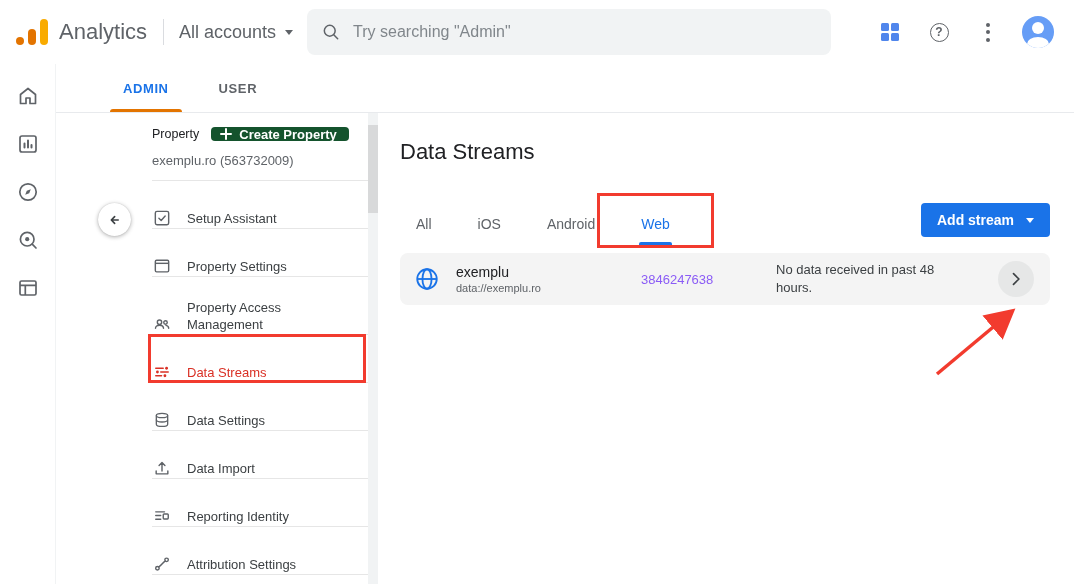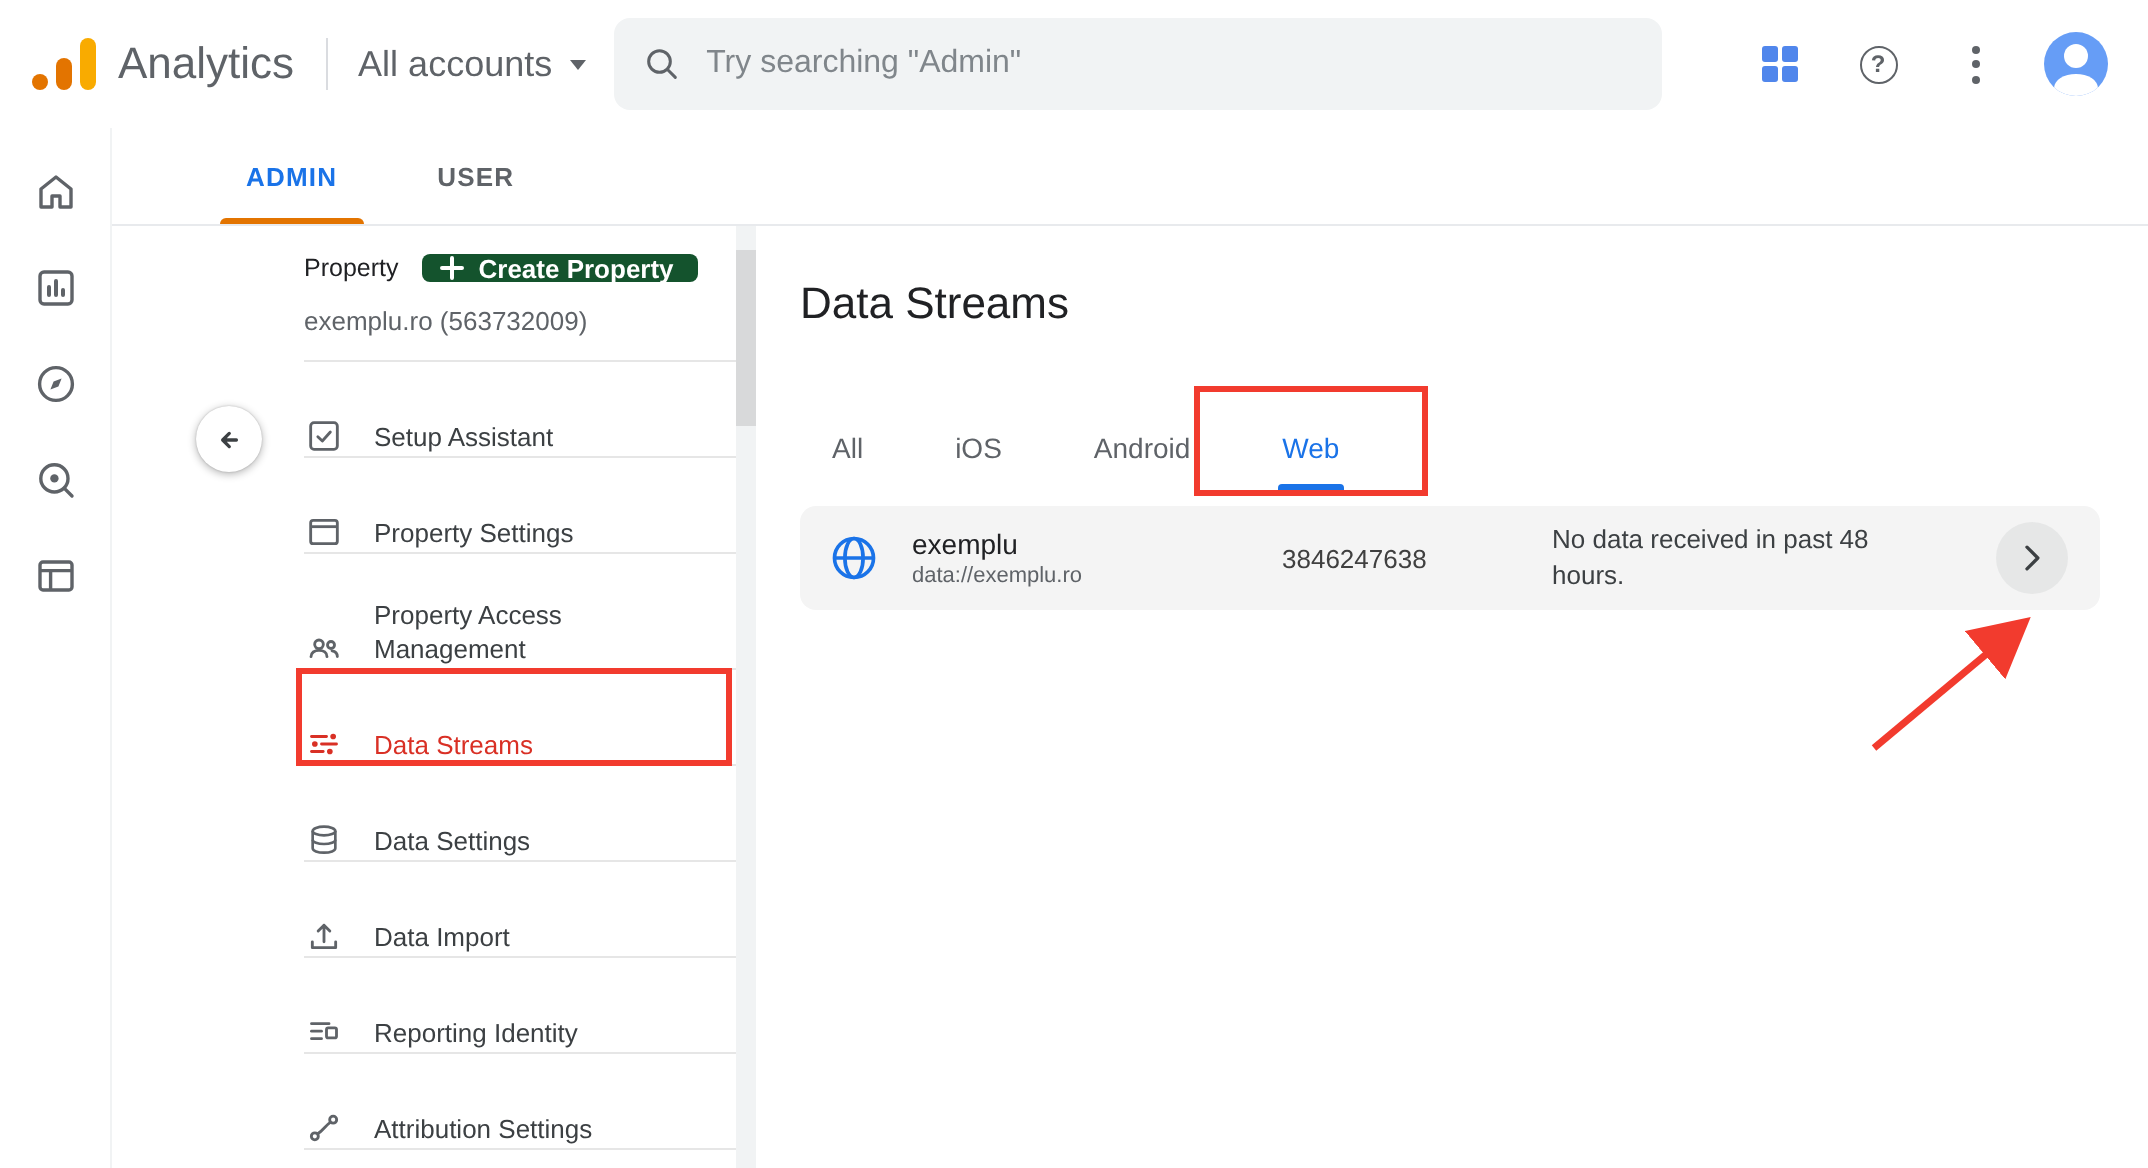--- a/index.html
+++ b/index.html
@@ -73,21 +73,21 @@
   .stream-tab.active::after{content:"";position:absolute;left:14px;right:14px;bottom:0;height:3px;background:#1a73e8;border-radius:2px 2px 0 0}
   .stream-tab .annotation-box{left:-28px;right:-28px;top:-10px;bottom:-3px}
   .add-stream-btn{margin-left:auto;display:flex;align-items:center;gap:12px;height:34px;padding:0 16px;background:#1a73e8;border:none;border-radius:4px;color:#fff;font-size:14px;font-weight:700;cursor:pointer;font-family:inherit}
   .caret-down-white{width:0;height:0;border-left:4.5px solid transparent;border-right:4.5px solid transparent;border-top:5.5px solid #fff}
 
   .stream-row{margin-top:8px;height:52px;background:#f4f4f4;border-radius:8px;display:flex;align-items:center;padding:0 16px 0 14px;cursor:pointer}
   .globe-wrap{width:26px;height:26px;flex:0 0 26px;display:flex;align-items:center;justify-content:center}
   .cell-name{width:185px;margin-left:16px}
   .stream-name{font-size:14px;color:#202124}
   .stream-url{font-size:11px;color:#5f6368;margin-top:2px}
-  .cell-id{width:135px;font-size:13px;color:#404040}
+  .cell-id{width:135px;font-size:13px;color:#8b5cf6}
   .cell-status{width:185px;font-size:13px;color:#3c4043;line-height:1.35}
   .chevron-btn{margin-left:auto;width:36px;height:36px;border-radius:50%;border:none;background:#e6e7e7;display:flex;align-items:center;justify-content:center;cursor:pointer}
 
   .arrow-overlay{position:absolute;inset:0;pointer-events:none;z-index:40}
 </style>
 </head>
 <body>
 
 <div class="page">
 
@@ -318,20 +318,24 @@
             <div class="stream-tab">
               <span>iOS</span>
             </div>
             <div class="stream-tab">
               <span>Android</span>
             </div>
             <div class="stream-tab active">
               <span>Web</span>
               <span class="annotation-box"></span>
             </div>
+            <button class="add-stream-btn">
+              <span>Add stream</span>
+              <span class="caret-down-white"></span>
+            </button>
           </div>
 
           <div class="stream-row">
             <span class="globe-wrap">
               <svg width="26" height="26" viewBox="0 0 24 24" fill="none" stroke="#1a73e8" stroke-width="1.7">
                 <circle cx="12" cy="12" r="9"></circle>
                 <ellipse cx="12" cy="12" rx="4.2" ry="9"></ellipse>
                 <path d="M3 12 H21"></path>
               </svg>
             </span>

